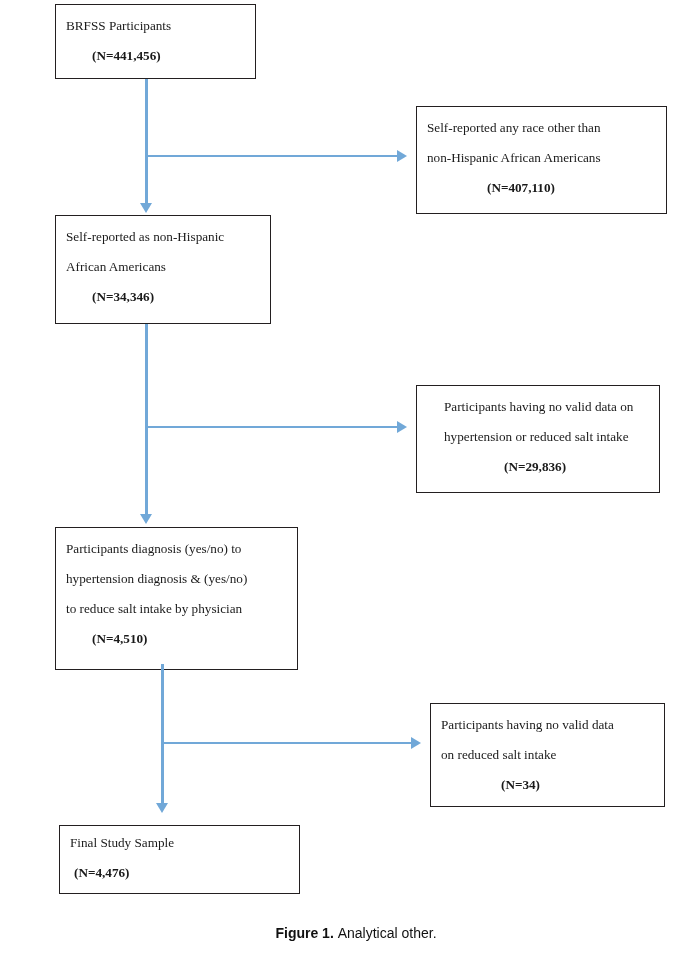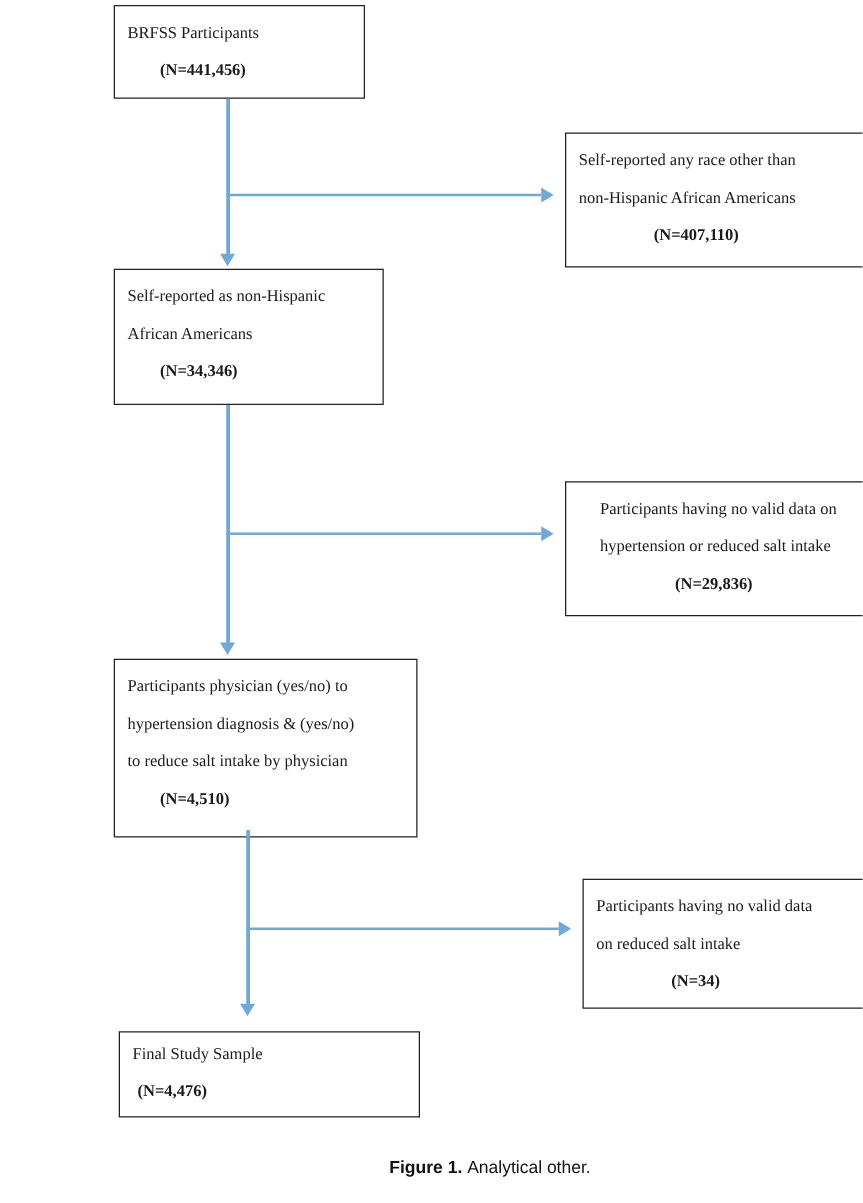--- a/index.html
+++ b/index.html
@@ -13,21 +13,20 @@
     position: relative;
     font-family: "Liberation Serif", "DejaVu Serif", serif;
     color: #1a1a1a;
     overflow: hidden;
   }
   #figure-root {
     position: absolute;
     left: 0; top: 0;
     width: 634px;
     height: 962px;
-    margin-left: 36px;
   }
   .node-box {
     position: absolute;
     box-sizing: border-box;
     border: 1.6px solid #231f20;
     background: #ffffff;
     padding: 6px 10px 4px 10px;
   }
   .node-line {
     font-family: "Liberation Serif", "DejaVu Serif", serif;
@@ -114,21 +113,21 @@
   <div class="hline" style="left:145px; top:426px; width:252px;"></div>
   <div class="arrow-right" style="left:397px; top:420.5px;"></div>
 
   <div class="node-box" style="left:416px; top:385px; width:244px; height:108px;padding-left:27px;">
     <div class="node-line">Participants having no valid data on</div>
     <div class="node-line">hypertension or reduced salt intake</div>
     <div class="node-line count wide">(N=29,836)</div>
   </div>
 
   <div class="node-box" style="left:55px; top:527px; width:243px; height:143px;">
-    <div class="node-line">Participants physician (yes/no) to</div>
+    <div class="node-line">Participants diagnosis (yes/no) to</div>
     <div class="node-line">hypertension diagnosis &amp; (yes/no)</div>
     <div class="node-line">to reduce salt intake by physician</div>
     <div class="node-line count">(N=4,510)</div>
   </div>
 
   <div class="vline" style="left:161px; top:664px; height:141px;"></div>
   <div class="arrow-down" style="left:156px; top:803px;"></div>
   <div class="hline" style="left:161px; top:742px; width:250px;"></div>
   <div class="arrow-right" style="left:411px; top:736.5px;"></div>
 

